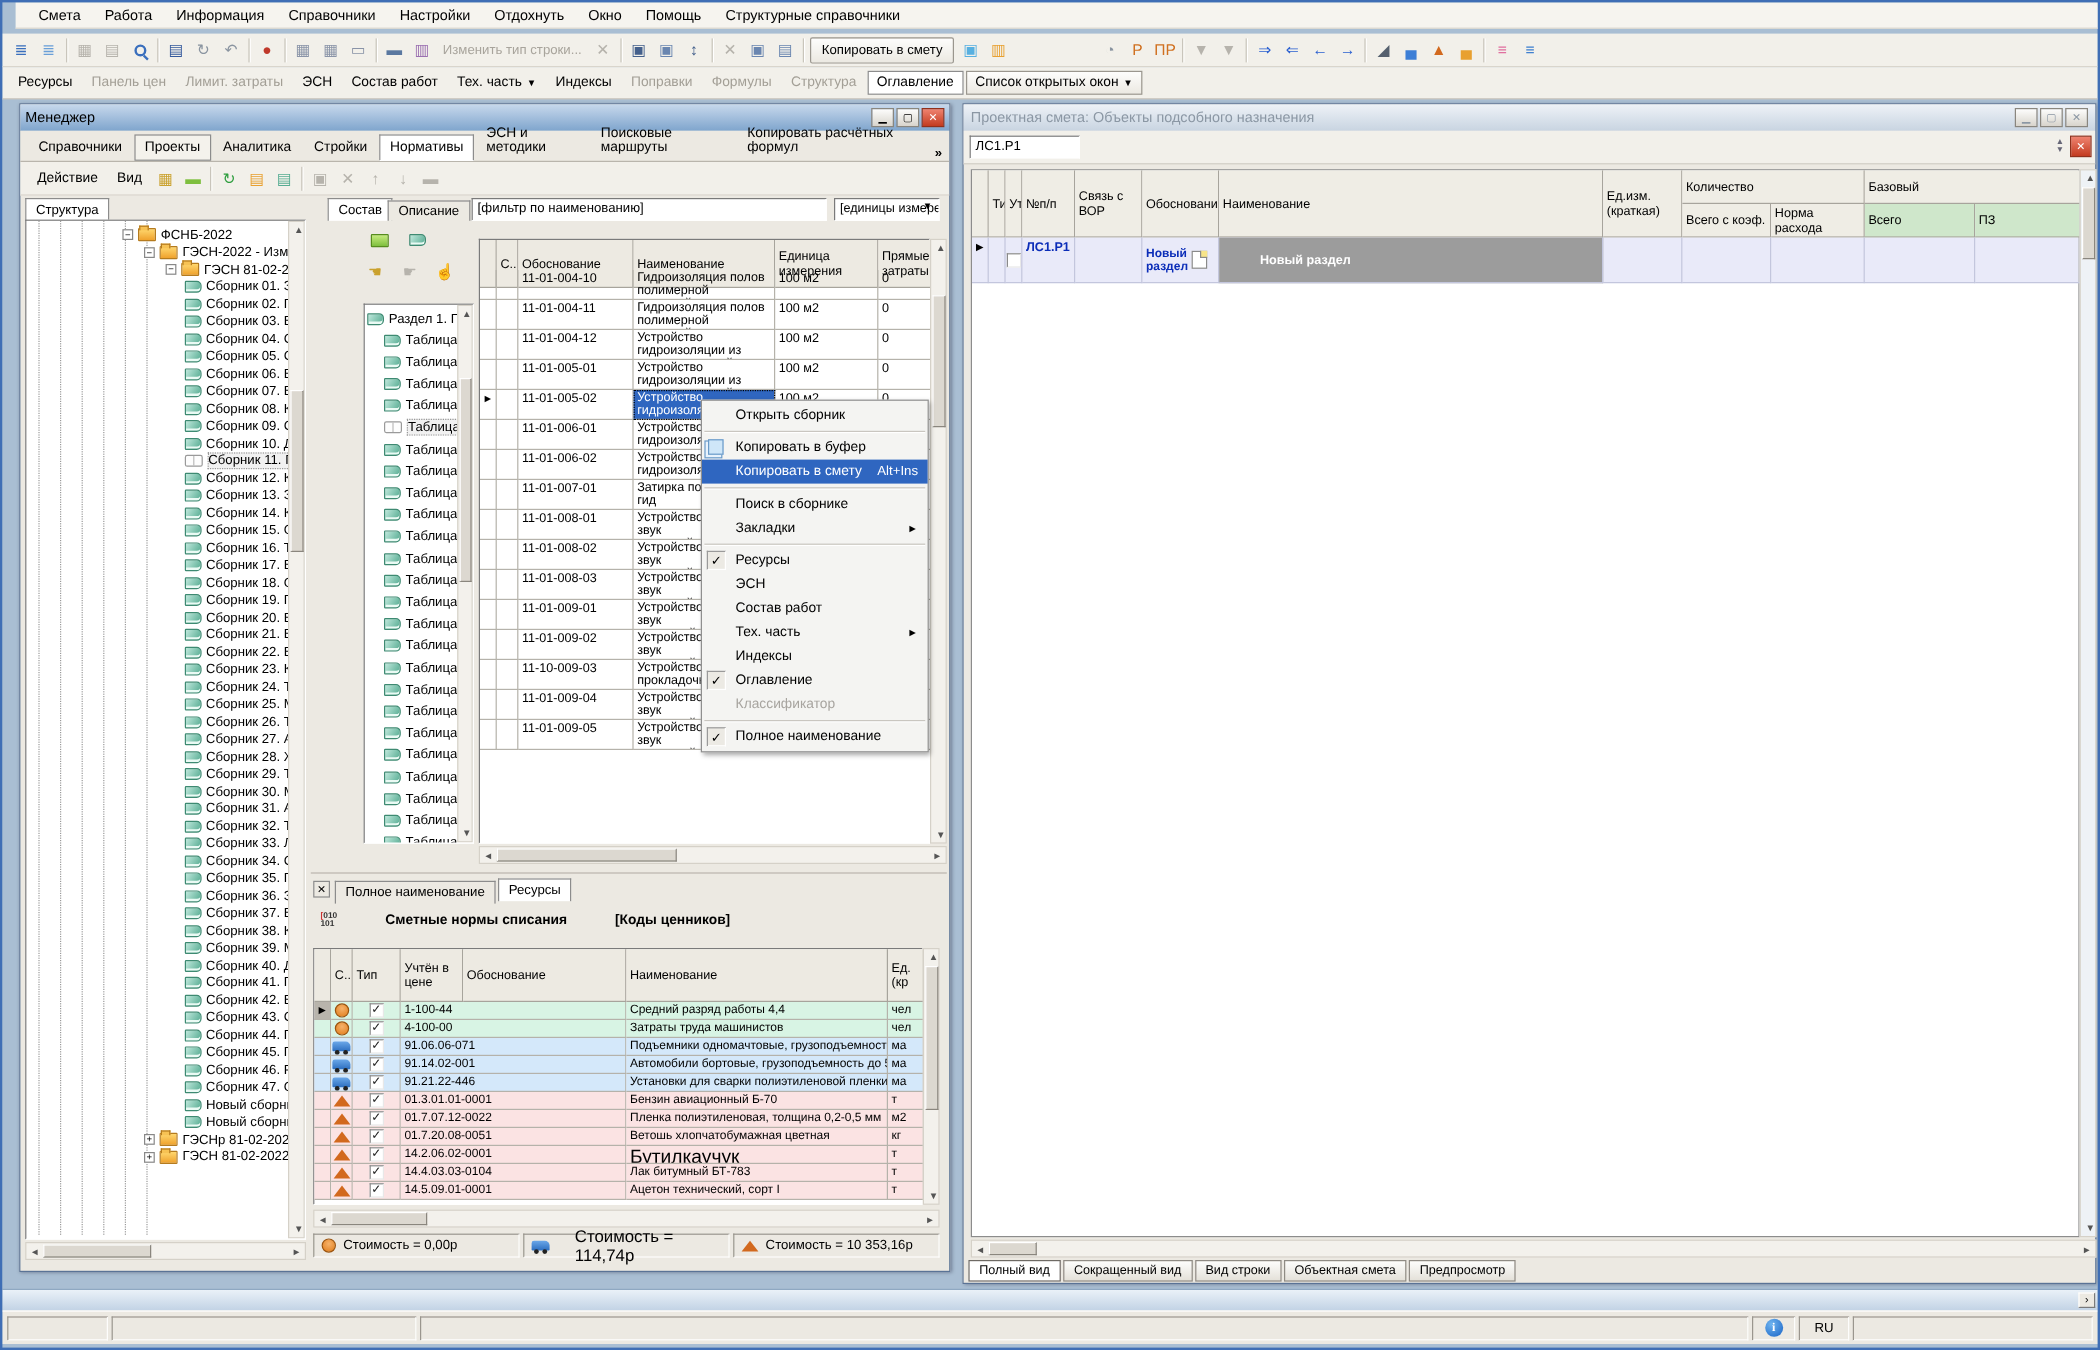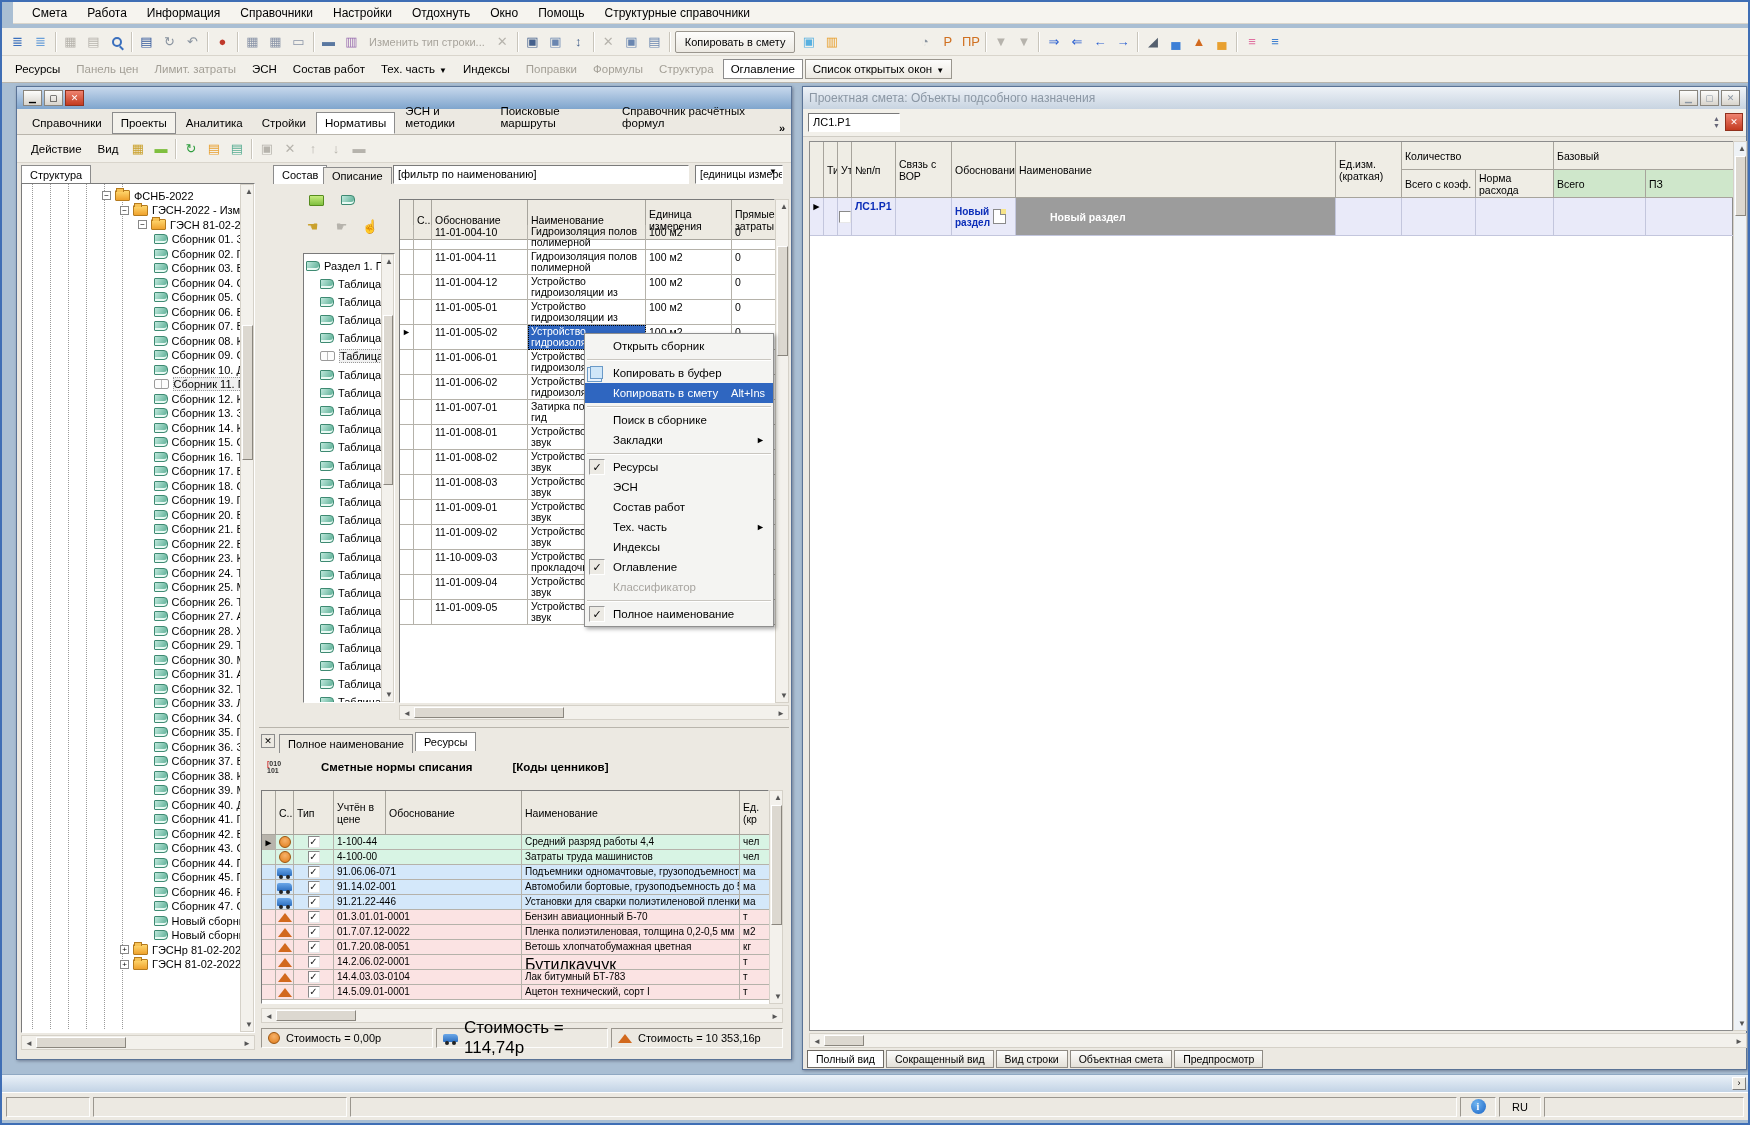--- a/index.html
+++ b/index.html
@@ -258,33 +258,34 @@
       <span class="vw dis">Формулы</span>
       <span class="vw dis">Структура</span>
       <span class="vw act">Оглавление</span>
       <span class="vw box">Список открытых окон<span class="arr">▼</span></span>
     </div>
 
   <div class="abs" style="left:0;top:81px;width:1746px;height:991px;background:#a9bed3"></div>
 
   <div class="win" style="left:14px;top:84px;width:776px;height:974px">
     <div class="tbarA">
+      <span class="ttl">Менеджер</span>
       <span class="wbtn">▁</span>
       <span class="wbtn">▢</span>
       <span class="wbtn red">✕</span>
     </div>
     <div id="mgr-tabs">
         <span class="mtab">Справочники</span>
         <span class="mtab foc">Проекты</span>
         <span class="mtab">Аналитика</span>
         <span class="mtab">Стройки</span>
         <span class="mtab act">Нормативы</span>
         <span class="mtab">ЭСН и методики</span>
         <span class="mtab">Поисковые маршруты</span>
-        <span class="mtab">Справочник расчётных формул</span>
+        <span class="mtab">Копировать расчётных формул</span>
         <span class="chev">»</span>
       </div>
     <div id="mgr-tool">
         <span class="mnu">Действие</span>
         <span class="mnu">Вид</span>
         <span class="tb-btn">
           <i style="color: rgb(202, 161, 45);">▦</i>
         </span>
         <span class="tb-btn">
           <i style="color: rgb(127, 191, 63);">▬</i>
@@ -1015,21 +1016,21 @@
       <div class="scrollH" style="left:2px;top:280px;width:522px;height:15px">
         <span class="sbarw" style="left:3px;top:3px">◄</span>
         <div class="thumb" style="left:14px;top:1px;width:80px;height:11px"></div>
         <span class="sbarw" style="right:3px;top:3px">►</span>
       </div>
       <div id="res-totals" class="abs" style="left:2px;top:300px;width:522px;height:24px;display:flex;gap:3px">
           <span class="sp" style="flex: 1 1 0%; gap: 6px; font-size: 11px;">
             <span class="ic-lab"></span>
             <span>Стоимость = 0,00р</span>
           </span>
-          <span class="sp" style="flex: 1 1 0%; gap: 6px; font-size: 17px; justify-content: flex-end;">
+          <span class="sp" style="flex: 1 1 0%; gap: 21px; font-size: 14px;">
             <span class="ic-mch"></span>
             <span>Стоимость = 114,74р</span>
           </span>
           <span class="sp" style="flex: 1 1 0%; gap: 6px; font-size: 11px;">
             <span class="ic-mat"></span>
             <span>Стоимость = 10 353,16р</span>
           </span>
         </div>
     </div>
   </div>

